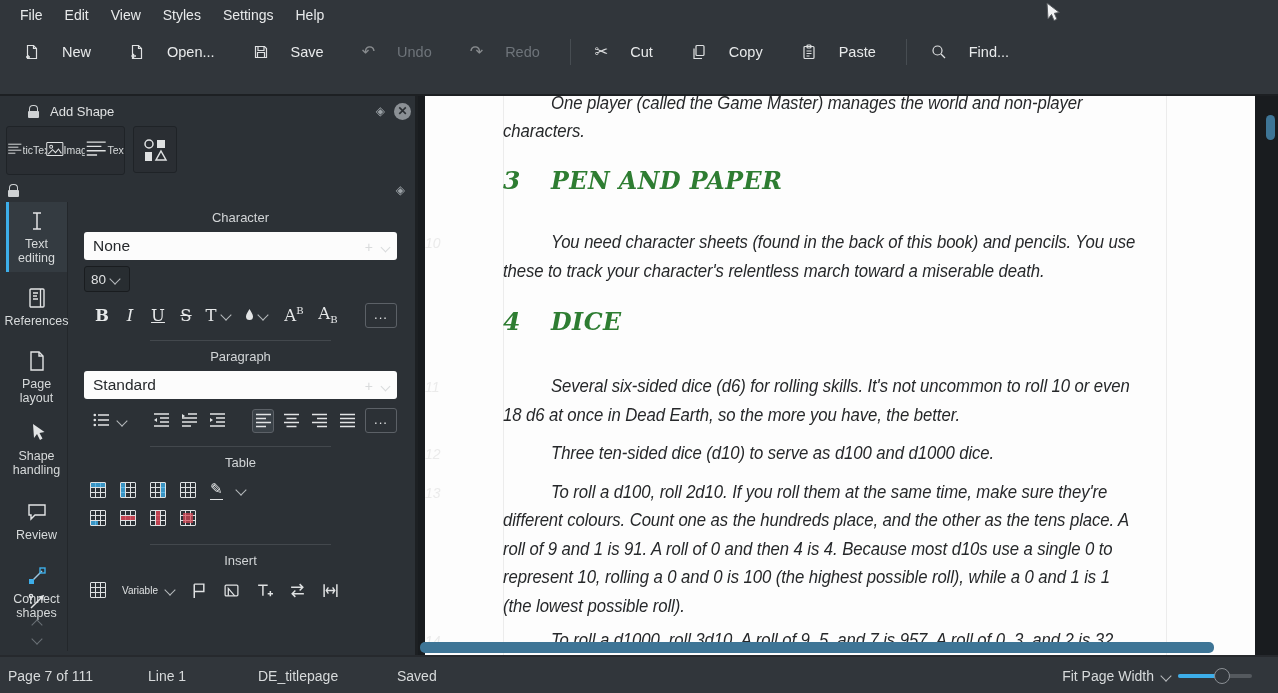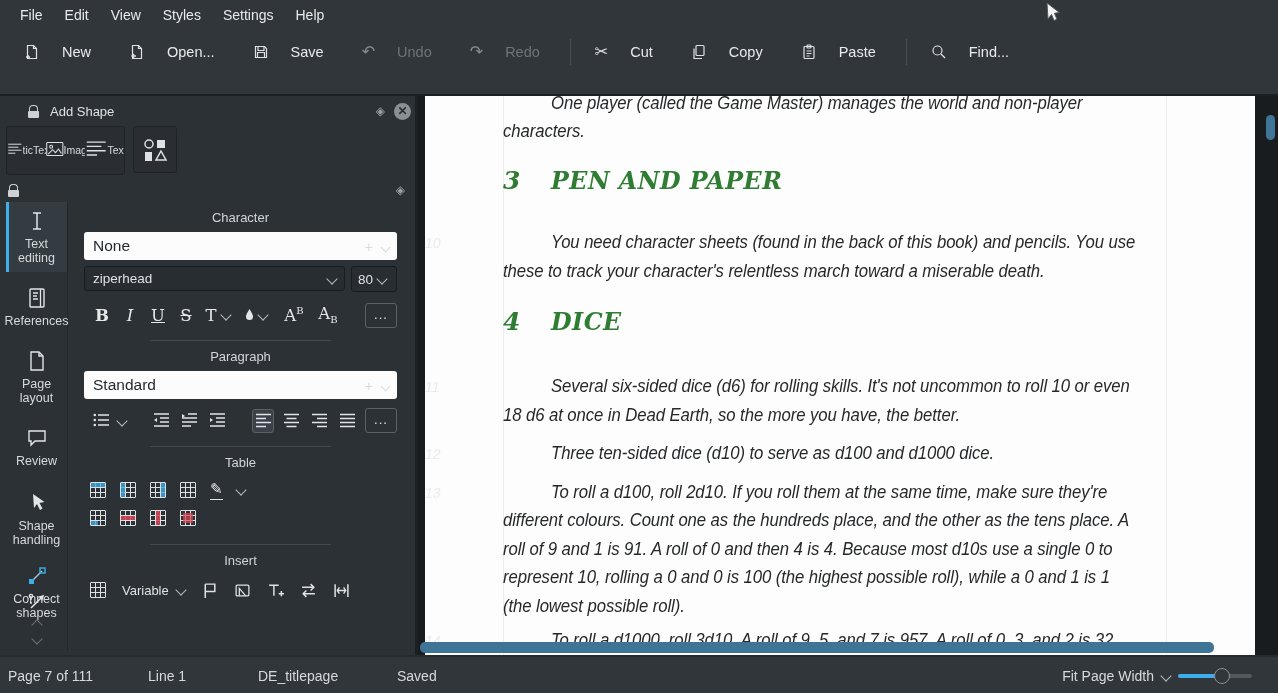--- a/index.html
+++ b/index.html
@@ -95,21 +95,21 @@
   .tgrid::after { content:""; position:absolute; }
   .tg-blue-top::after { left:0; right:0; top:0; height:4px; background:rgba(61,174,233,.8); }
   .tg-blue-left::after { left:0; top:0; bottom:0; width:4px; background:rgba(61,174,233,.8); }
   .tg-blue-right::after { right:0; top:0; bottom:0; width:4px; background:rgba(61,174,233,.8); }
   .tg-blue-bot::after { left:0; bottom:0; width:7px; height:4px; background:rgba(61,174,233,.8); }
   .tg-red-row::after { left:0; right:0; top:5px; height:4px; background:rgba(218,68,83,.85); }
   .tg-red-col::after { top:0; bottom:0; left:5px; width:4px; background:rgba(218,68,83,.85); }
   .tg-red-all::after { inset:2px; background:rgba(218,68,83,.7); }
   .pencil { font-size:15px; color:#e2e4e5; border-bottom:1.4px solid #e2e4e5; padding-bottom:1px; font-family:"DejaVu Sans",sans-serif; }
 
-  .ins-row { display:flex; align-items:center; gap:16px; margin:8px 14px 0 20px; height:28px; font-size:13px; }
+  .ins-row { display:flex; align-items:center; gap:16px; margin:8px 14px 0 20px; height:28px; font-size:10px; }
   .ins-var { display:flex; align-items:center; gap:8px; }
 
   
   .docarea { flex:1; position:relative; background:#191c1f; overflow:hidden; }
   .page { position:absolute; left:7px; top:0; width:830px; height:561px; background:#fdfdfd; overflow:hidden;font-style:italic; }
   .mline { position:absolute; top:0; bottom:0; width:1px; background:#ececec; }
   .dline { position:absolute; left:78px; width:664px; font-size:18px; line-height:21px; color:#26282a; white-space:nowrap; transform:scaleX(.93); transform-origin:left top; letter-spacing:-0.1px; }
   .dline.ind { left:126px; }
   .pnum { position:absolute; width:46px; font-size:15px; color:#ebebeb; white-space:nowrap; transform:scaleX(.93); transform-origin:left top; }
   .hline { position:absolute; left:126px; font-family:"DejaVu Serif",serif; font-size:25px; line-height:28px; color:#2e7d32; font-weight:600; white-space:nowrap; transform:scaleX(.95); transform-origin:left top; letter-spacing:.5px; }
@@ -269,31 +269,31 @@
             </svg>
           <span>References</span>
         </div>
         <div class="tab">
           <svg viewBox="0 0 22 22">
               <path d="M5 2h8l4 4v14H5z"></path>
               <path d="M13 2v4h4"></path>
             </svg>
           <span>Page layout</span>
         </div>
+        <div class="tab" style="height:74px">
+          <svg viewBox="0 0 22 22">
+              <path d="M7 2l1 14 3-4 3 6 2.5-1.5-3-5.5 5-1z" fill="#e2e4e5" stroke="none"></path>
+            </svg>
+          <span>Shape handling</span>
+        </div>
         <div class="tab">
           <svg viewBox="0 0 22 22">
               <path d="M3 4h16v10H9l-4 4v-4H3z"></path>
             </svg>
           <span>Review</span>
-        </div>
-        <div class="tab" style="height:74px">
-          <svg viewBox="0 0 22 22">
-              <path d="M7 2l1 14 3-4 3 6 2.5-1.5-3-5.5 5-1z" fill="#e2e4e5" stroke="none"></path>
-            </svg>
-          <span>Shape handling</span>
         </div>
         <div class="tab" style="height:72px">
           <svg viewBox="0 0 22 22">
               <path d="M6 16L16 6" stroke="#9fc8e0"></path>
               <rect x="3" y="14" width="5" height="5" fill="#3daee9" stroke="none"></rect>
               <rect x="14" y="3" width="5" height="5" fill="none" stroke="#3daee9"></rect>
             </svg>
           <span>Connect shapes</span>
         </div>
         <div class="strip-foot">
@@ -313,24 +313,20 @@
 
         <div class="sect-title">Character</div>
         <div class="combo-white">
           <span>None</span>
           <span class="faint">
               <span>+</span>
               <span class="chev"></span>
             </span>
         </div>
         <div class="font-row">
-          <div class="combo-dark font-combo">
-            <span>ziperhead</span>
-            <span class="chev"></span>
-          </div>
           <div class="combo-dark size-combo">
             <span>80</span>
             <span class="chev"></span>
           </div>
         </div>
         <div class="fmt-row">
           <span class="fmt b">B</span>
           <span class="fmt i">I</span>
           <span class="fmt u">U</span>
           <span class="fmt s">S</span>

